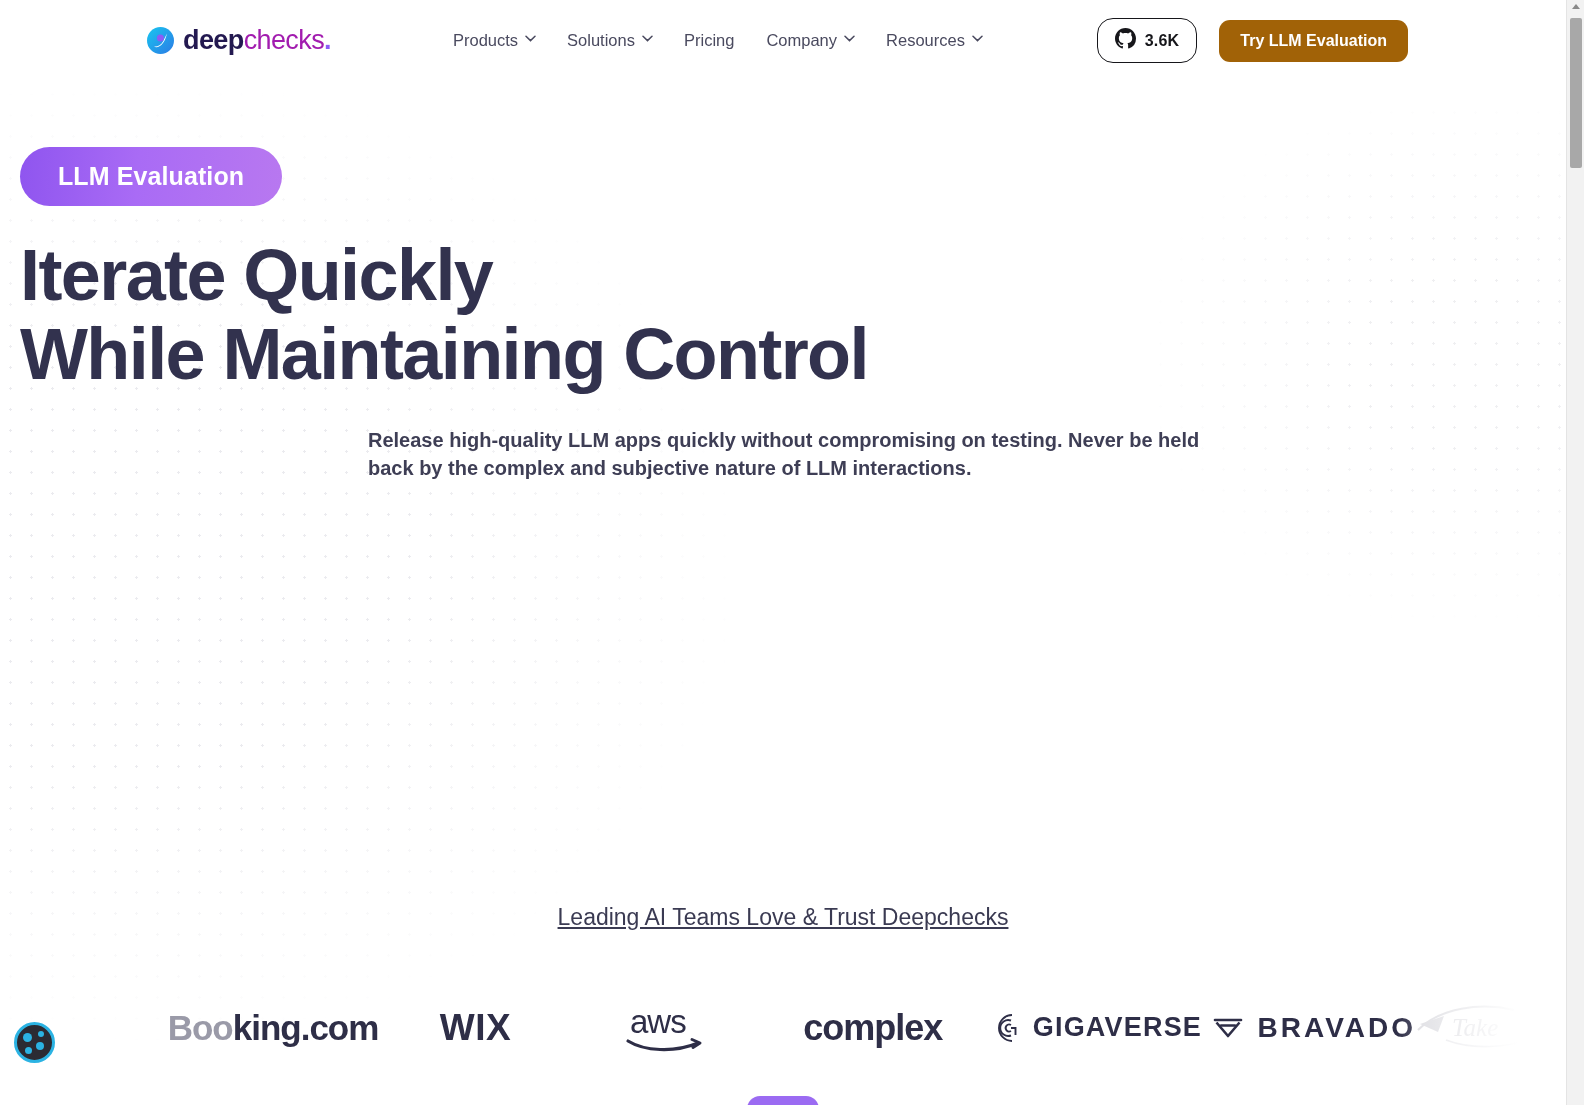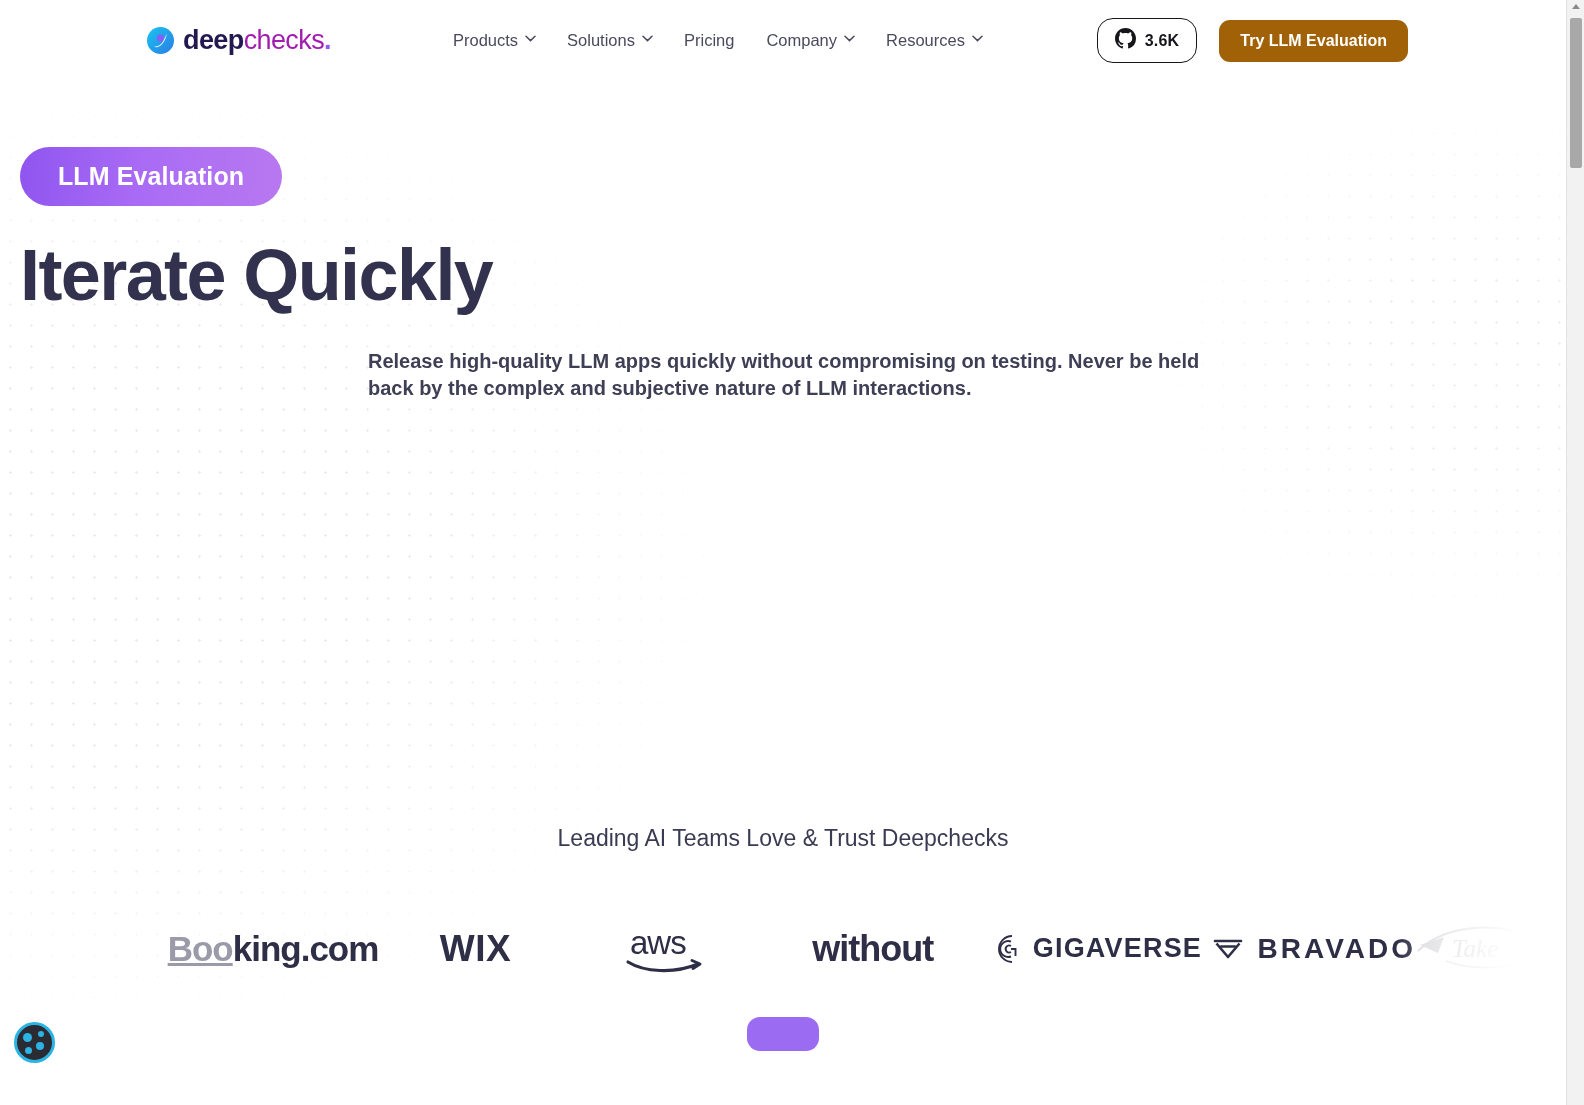--- a/index.html
+++ b/index.html
@@ -83,29 +83,29 @@
     margin:33px auto 0; max-width:850px;
     font-size:20px; line-height:1.36; color:#3e3e55; font-weight:700;
   }
 
   
   .gauges{ position:relative; width:1566px; height:350px; margin-top:24px; }
   .gauges svg{ position:absolute; left:0; top:0; }
 
   
   .proof-title{
-    text-align:center; font-size:23px; color:#3a3a52; margin-top:48px; font-weight:400;
+    text-align:center; font-size:23px; color:#3a3a52; margin-top:48px; font-weight:400;text-decoration:underline;
   }
   .logos{
     position:relative; margin-top:62px; height:70px; width:1566px; overflow:hidden;
   }
   .logo-row{ display:flex; align-items:center; gap:0; padding-left:168px; }
   .brand{ display:flex; align-items:center; justify-content:center; height:70px; }
   .brand-booking{ font-size:35px; font-weight:700; letter-spacing:-1px; color:#2e2e47; width:210px; }
-  .brand-booking .g{ color:#9a9aa8;text-decoration:underline; }
+  .brand-booking .g{ color:#9a9aa8; }
   .brand-wix{ font-size:37px; font-weight:700; letter-spacing:.5px; color:#2e2e47; width:205px; }
   .brand-aws{ width:200px; }
   .brand-aux{ font-size:36px; font-weight:700; letter-spacing:-1px; color:#2e2e47; width:230px; }
   .brand-giga{ display:flex; align-items:center; gap:12px; width:240px; }
   .brand-giga span{ font-size:27px; font-weight:600; letter-spacing:1.2px; color:#2e2e47; }
   .brand-brav{ display:flex; align-items:center; gap:13px; width:215px; }
   .brand-brav span{ font-size:28px; font-weight:600; letter-spacing:3px; color:#2e2e47; }
   .brand-take{ width:150px; opacity:.5; }
   .logos-fade{
     position:absolute; right:0; top:0; width:170px; height:70px;
@@ -220,20 +220,21 @@
         <span class="cnt">3.6K</span>
       </div>
       <button class="cta-nav">Try LLM Evaluation</button>
     </div>
   </nav>
 
   <section class="hero">
     <div class="badge">LLM Evaluation</div>
     <h1>
       <span>Iterate Quickly</span><br>
+      <span>While Maintaining Control</span>
     </h1>
     <p class="sub">Release high-quality LLM apps quickly without compromising on testing. Never be held back by the complex and subjective nature of LLM interactions.</p>
   </section>
 
   <div class="gauges">
     <svg width="1566" height="350" viewBox="0 0 1566 350">
       <defs>
         <radialGradient id="glowRed" cx="50%" cy="100%" r="75%">
           <stop offset="0%" stop-color="#f8a0a4" stop-opacity=".55"></stop>
           <stop offset="60%" stop-color="#fbcbcd" stop-opacity=".22"></stop>
@@ -447,21 +448,21 @@
       <div class="brand brand-wix">WIX</div>
 
       <div class="brand brand-aws">
         <svg width="92" height="54" viewBox="0 0 92 54">
           <text x="8" y="32" font-family="Liberation Sans, sans-serif" font-size="33" font-weight="400" fill="#2e2e47" letter-spacing="-1">aws</text>
           <path d="M6 40c16 10 46 12 70 2" fill="none" stroke="#2e2e47" stroke-width="3.2" stroke-linecap="round"></path>
           <path d="M70 38.5l8 3.5-7 4.5" fill="none" stroke="#2e2e47" stroke-width="3" stroke-linecap="round" stroke-linejoin="round"></path>
         </svg>
       </div>
 
-      <div class="brand brand-aux">without</div>
+      <div class="brand brand-aux">complex</div>
 
       <div class="brand brand-giga">
         <span style="display:block;width:30px;height:32px">
           <svg width="30" height="32" viewBox="0 0 30 32">
             <path d="M21 3A13 13 0 1 0 21 29" fill="none" stroke="#2e2e47" stroke-width="1.9"></path>
             <path d="M20 8.5a8 8 0 1 0 0 15" fill="none" stroke="#2e2e47" stroke-width="1.9"></path>
             <path d="M20 13a3.5 3.5 0 1 0 0 6" fill="none" stroke="#2e2e47" stroke-width="1.9"></path>
             <path d="M20 16h4.5v7" fill="none" stroke="#2e2e47" stroke-width="1.9"></path>
           </svg>
         </span>

